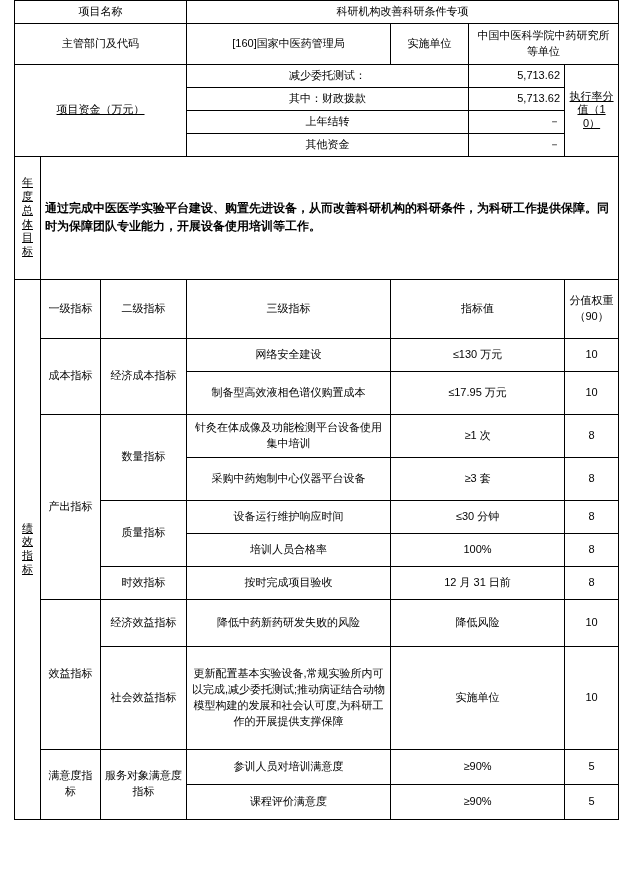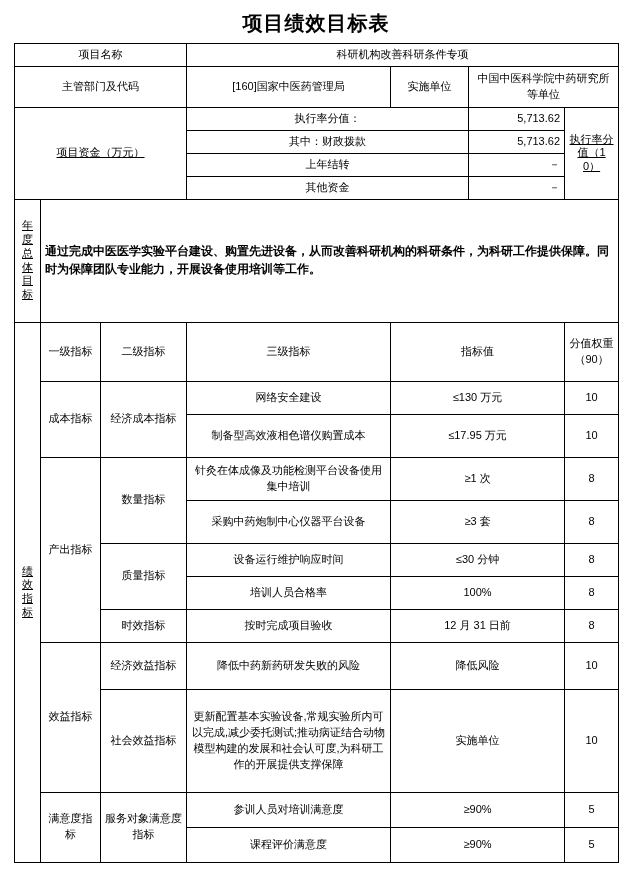--- a/index.html
+++ b/index.html
@@ -69,21 +69,20 @@
     padding: 6px 10px;
     font-weight: bold;
   }
   .tight { line-height: 1.35; }
 </style>
 </head>
 <body>
 
 <div class="page">
 
-  <div class="doc-title">项目绩效目标表</div>
 
   <table class="main">
     <colgroup>
       <col style="width:26px">
       <col style="width:60px">
       <col style="width:86px">
       <col style="width:128px">
       <col style="width:76px">
       <col style="width:78px">
       <col style="width:96px">
@@ -102,21 +101,21 @@
       <td class="c">实施单位</td>
       <td class="c" colspan="2">中国中医科学院中药研究所等单位</td>
     </tr>
 
     <tr>
       <td class="c" colspan="3" rowspan="4" style="padding:12px 2px">
         <div class="vtext">
               <span>项目资金（万元）</span>
             </div>
       </td>
-      <td class="c" colspan="3">执行率分值：</td>
+      <td class="c" colspan="3">减少委托测试：</td>
       <td class="r pad-l">5,713.62</td>
       <td class="c" rowspan="4">
         <div class="vtext">
               <span>执行率分值（10）</span>
             </div>
       </td>
     </tr>
     <tr>
       <td class="c" colspan="3">其中：财政拨款</td>
       <td class="r pad-l">5,713.62</td>

